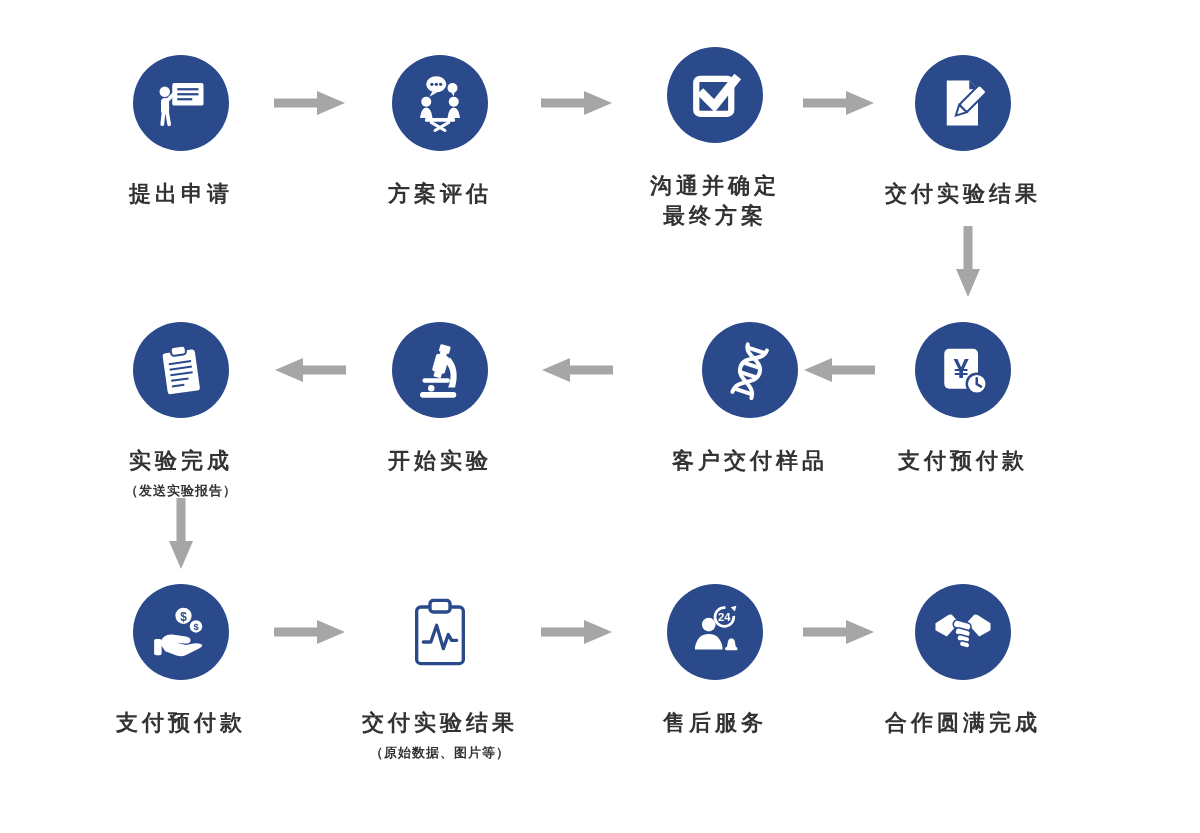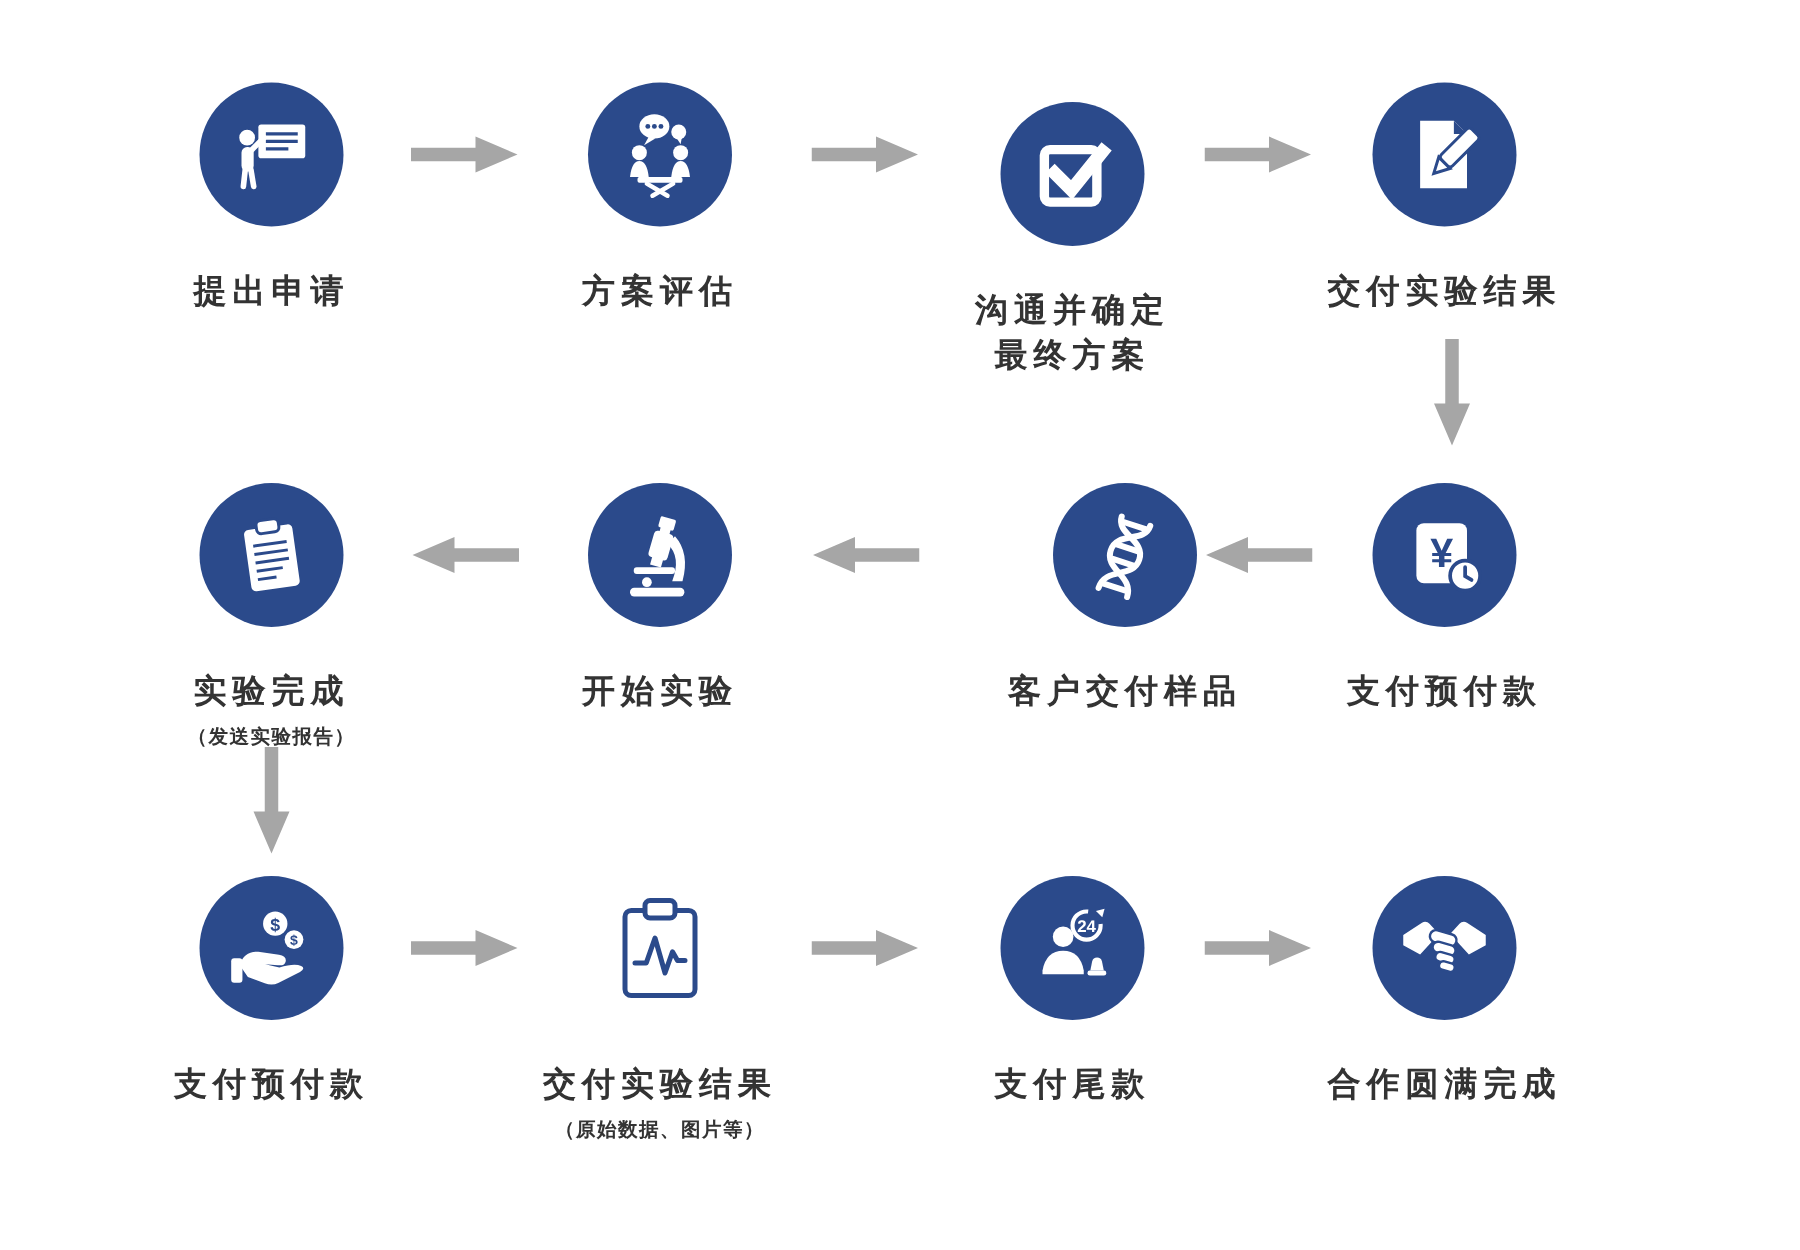--- a/index.html
+++ b/index.html
@@ -95,21 +95,21 @@
         <rect x="12" y="36" width="24" height="3" rx="1" fill="#fff"></rect>
         <g stroke="#fff" stroke-width="2.4" stroke-linecap="round">
           <line x1="17" y1="39.5" x2="28" y2="46"></line>
           <line x1="31" y1="39.5" x2="20" y2="46"></line>
         </g>
       </svg>
     </div>
     <div class="label">方案评估</div>
   </div>
 
-  <div class="step" style="left:715px; top:68px;">
+  <div class="step" style="left:715px; top:47px;">
     <div class="badge">
       <svg viewBox="0 0 48 48" fill="none">
         <rect x="9" y="11" width="28" height="28" rx="3" stroke="#fff" stroke-width="5"></rect>
         <path d="M14.5 23.5 l9 9 L40 12" stroke="#fff" stroke-width="7" stroke-linecap="square"></path>
       </svg>
     </div>
     <div class="label">沟通并确定
 最终方案</div>
   </div>
 
@@ -224,21 +224,21 @@
       <svg viewBox="0 0 48 48">
         <circle cx="19" cy="18" r="5.5" fill="#fff"></circle>
         <path d="M8 36 q2 -10.5 11 -10.5 t11 10.5 v2 H8 z" fill="#fff"></path>
         <circle cx="31.5" cy="12" r="7.5" fill="none" stroke="#fff" stroke-width="2.2" stroke-dasharray="36 10"></circle>
         <path d="M36.5 4.2 l4.6 -1.2 -1.2 4.6 z" fill="#fff"></path>
         <text x="31.5" y="15.2" text-anchor="middle" font-size="9" font-weight="bold" fill="#fff">24</text>
         <path d="M33.5 36 l1 -5 q.5 -2 2.6 -2 t2.6 2 l1 5 z" fill="#fff"></path>
         <rect x="32" y="36" width="10" height="2.6" rx="1.2" fill="#fff"></rect>
       </svg>
     </div>
-    <div class="label">支付尾款</div>
+    <div class="label">售后服务</div>
   </div>
 
   <div class="step" style="left:963px; top:584px;">
     <div class="badge">
       <svg viewBox="0 0 48 48">
         <g fill="#fff">
           <path d="M2 17 l10 -6.5 c1.5 -.9 3 -.5 4 .6 l5 5.4 -10 11 L2 22.5 z"></path>
           <path d="M46 17 l-10 -6.5 c-1.5 -.9 -3 -.5 -4 .6 l-5 5.4 10 11 L46 22.5 z"></path>
         </g>
         <g fill="#fff" stroke="#2b4a8b" stroke-width="1.3">

